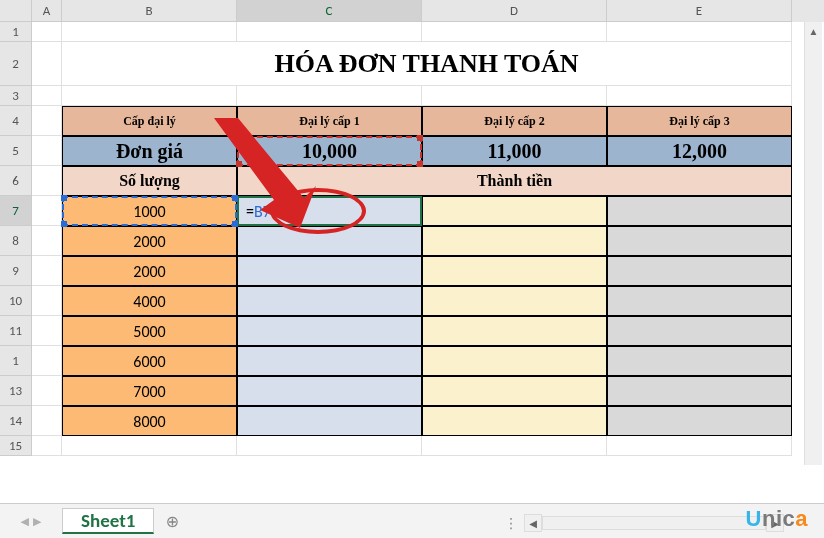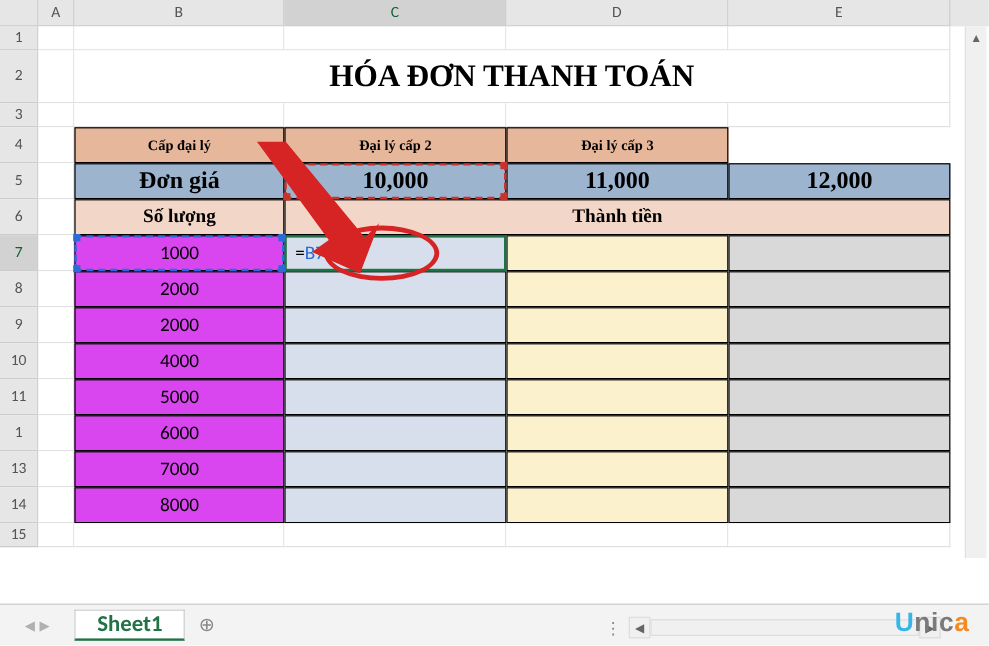--- a/index.html
+++ b/index.html
@@ -94,21 +94,21 @@
     font-size: 20px;
     text-align: right;
   }
   .hdr-peach {
     background: #f2d6c7;
     border: 1px solid #000;
     font-family: "Times New Roman", serif;
     font-weight: bold;
     font-size: 16px;
   }
-  .cell.bwhite { background:#d946ef; border:1px solid #000; font-size:16px; }
+  .cell.bwhite { background:#fdba74; border:1px solid #000; font-size:16px; }
   .cell.bblue  { background:#d7dfec; border:1px solid #000; }
   .cell.byellow{ background:#fcf1cd; border:1px solid #000; }
   .cell.bgray  { background:#d9d9d9; border:1px solid #000; }
 
   
   .formula-cell {
     position: relative;
     background:#fff;
     justify-content:center;
     text-align:left;
@@ -255,20 +255,21 @@
     <div class="cell col-B"></div>
     <div class="cell col-C"></div>
     <div class="cell col-D"></div>
     <div class="cell col-E"></div>
   </div>
 
   <div class="row">
     <div class="rh">4</div>
     <div class="cell col-A"></div>
     <div class="cell col-B hdr-orange">Cấp đại lý</div>
+    <div class="cell col-C hdr-orange">Đại lý cấp 1</div>
     <div class="cell col-D hdr-orange">Đại lý cấp 2</div>
     <div class="cell col-E hdr-orange">Đại lý cấp 3</div>
   </div>
 
   <div class="row">
     <div class="rh">5</div>
     <div class="cell col-A"></div>
     <div class="cell col-B hdr-blue">Đơn giá</div>
     <div class="cell col-C hdr-blue">10,000</div>
     <div class="cell col-D hdr-blue">11,000</div>

